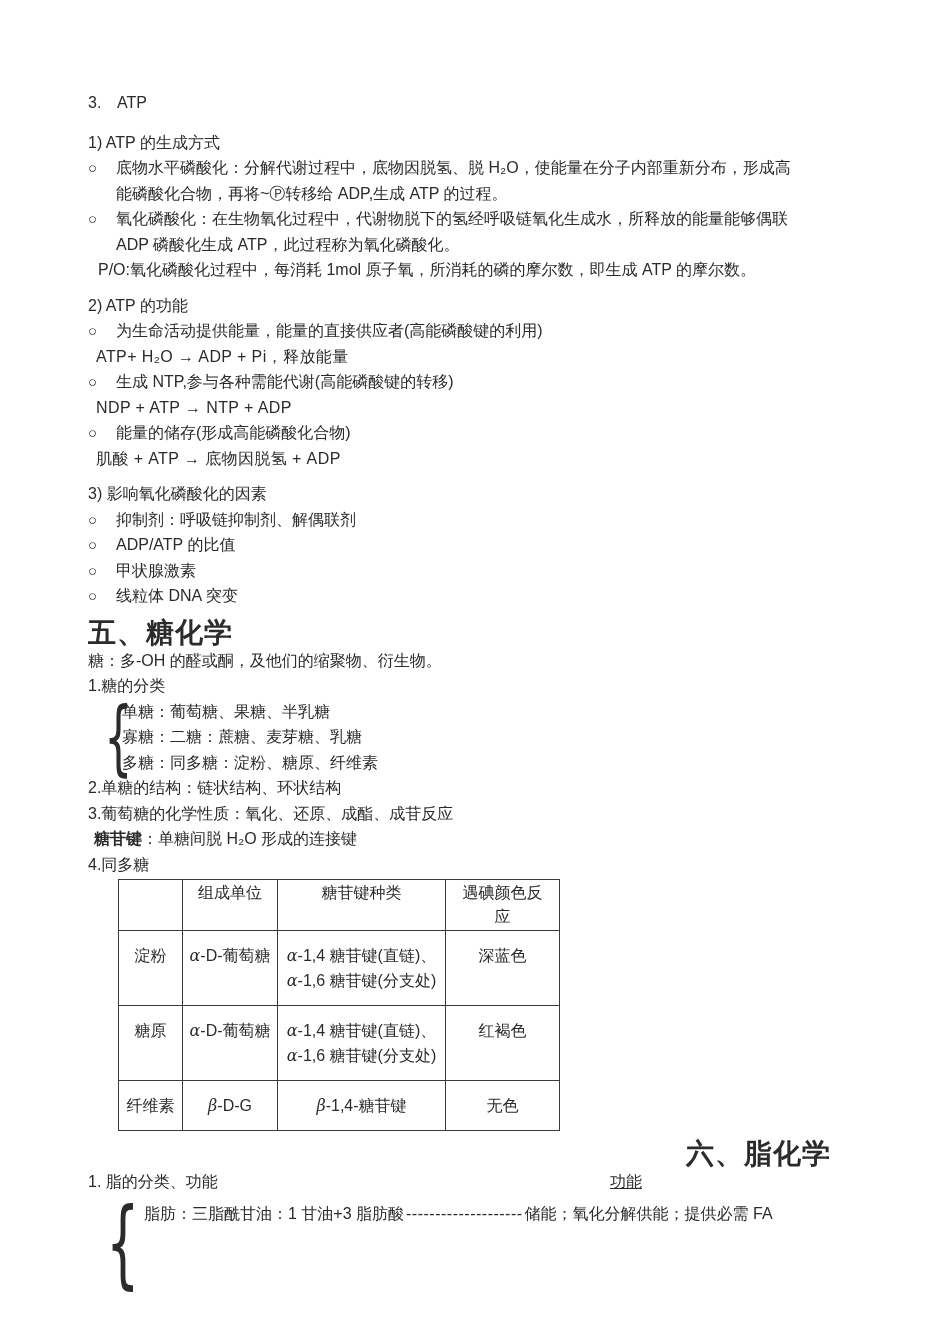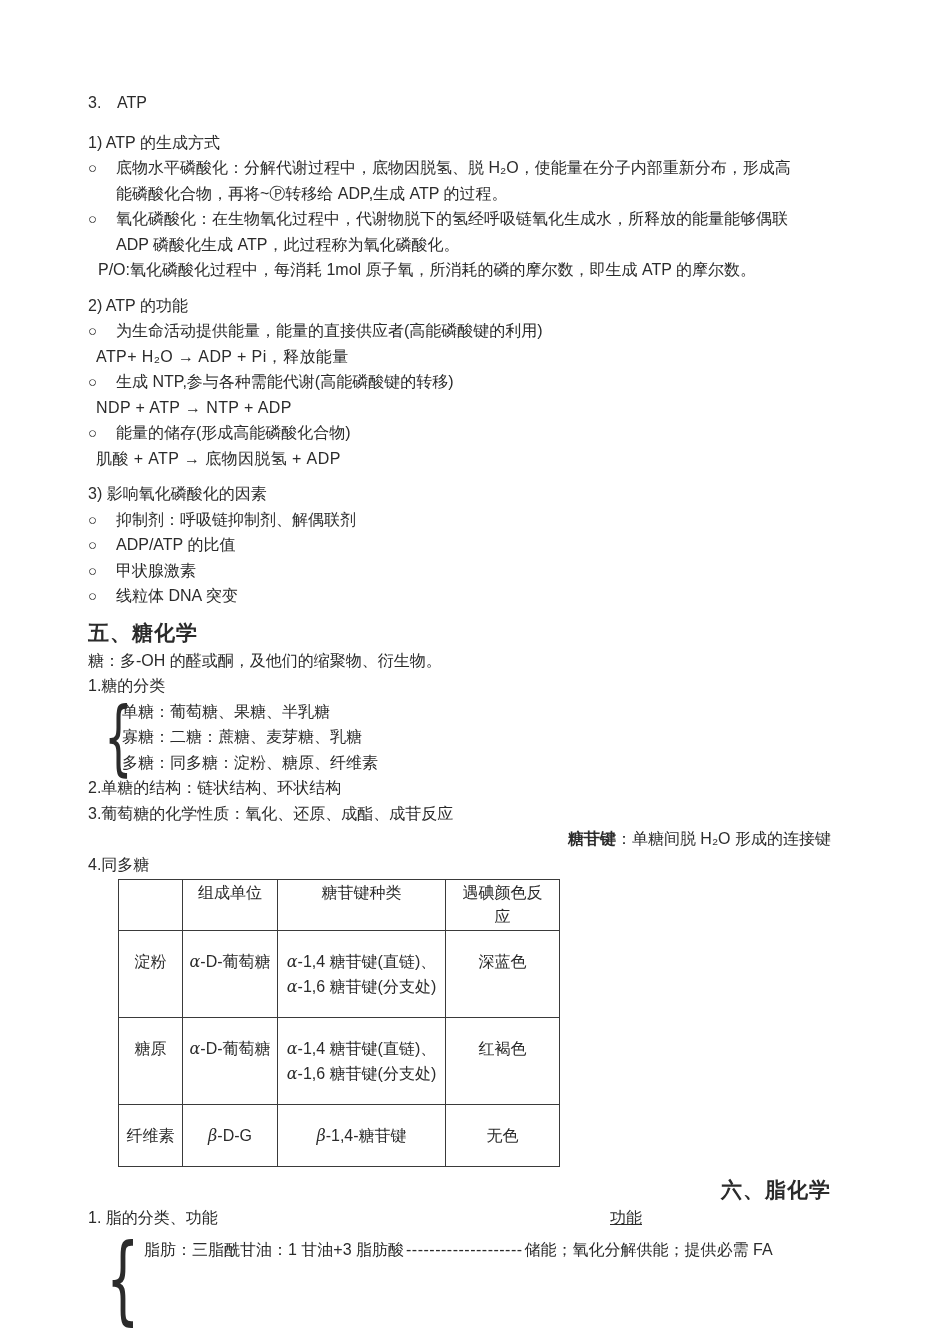--- a/index.html
+++ b/index.html
@@ -9,21 +9,21 @@
     font-family:"Liberation Sans","DejaVu Sans",sans-serif;
     color:#2b2b2b;
   }
   .page {
     box-sizing:border-box; width:926px; height:1343px;
     padding:90px 95px 0 88px; overflow:hidden; position:relative;
   }
   .line { font-size:16px; line-height:25.5px; }
   .title-line { margin-bottom:14px; }
   .num { display:inline-block; width:29px; }
-  .h1 { font-size:21px; font-weight:bold; line-height:30px; letter-spacing:1px; }
+  .h1 { font-size:28px; font-weight:bold; line-height:30px; letter-spacing:1px; }
   .sec-gap { margin-top:10px; }
   .h1-sugar { margin-top:9px; }
   .h1-lipid { margin-top:8px;text-align:right; }
 
   .bullet-para { display:flex; align-items:flex-start; }
   .bullet {
     flex:0 0 28px; width:28px; font-size:15px; line-height:25.5px;
     letter-spacing:0;
   }
   .bullet-text { max-width:690px; }
@@ -35,26 +35,26 @@
     position:absolute; color:#2b2b2b; font-family:"DejaVu Sans",sans-serif;
     font-weight:normal;
   }
   .brace-3 {
     left:-4px; top:50%; font-size:82px; line-height:82px;
     transform:translateY(-50%) scaleX(0.55); transform-origin:left center;
   }
   .brace-group .gi { margin-left:14px; }
 
   .bold-term { font-weight:bold; }
-  .gly-line { margin-left:6px;text-align:right; }
+  .gly-line { margin-left:6px; }
 
   table.sugar { border-collapse:collapse; margin:2px 0 4px 30px; table-layout:fixed; }
   .sugar td {
     border:1.6px solid #3a3a3a; font-size:16px; line-height:25px;
-    text-align:center; vertical-align:top; padding:18px 3px;
+    text-align:center; vertical-align:top; padding:12px 3px;
   }
   .sugar .hdr td { line-height:24px; padding:1px 11px; }
   .col-name { width:64px; } .col-unit { width:95px; }
   .col-bond { width:168px; } .col-iodine { width:114px; }
   .greek-cell::first-letter { font-family:"DejaVu Serif",serif; font-style:italic; }
   .bond-line:empty { display:none; }
 
   .lipid-row { position:relative; }
   .func-label { position:absolute; left:522px; top:0; text-decoration:underline; }
 

